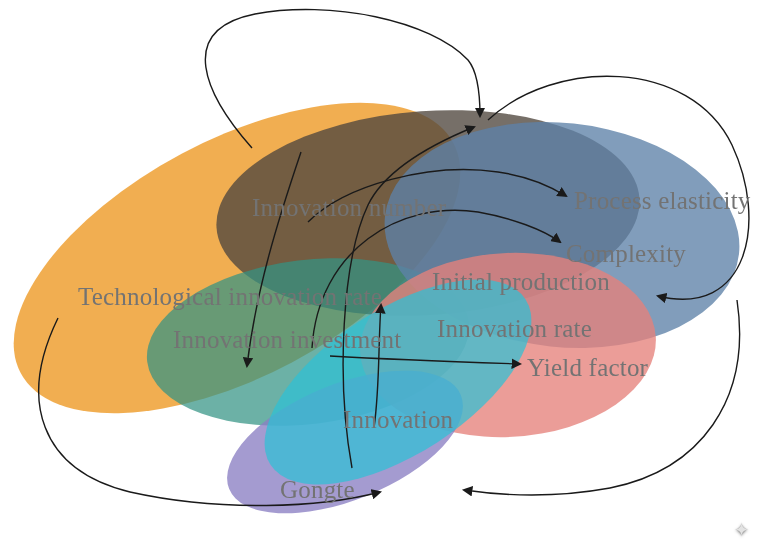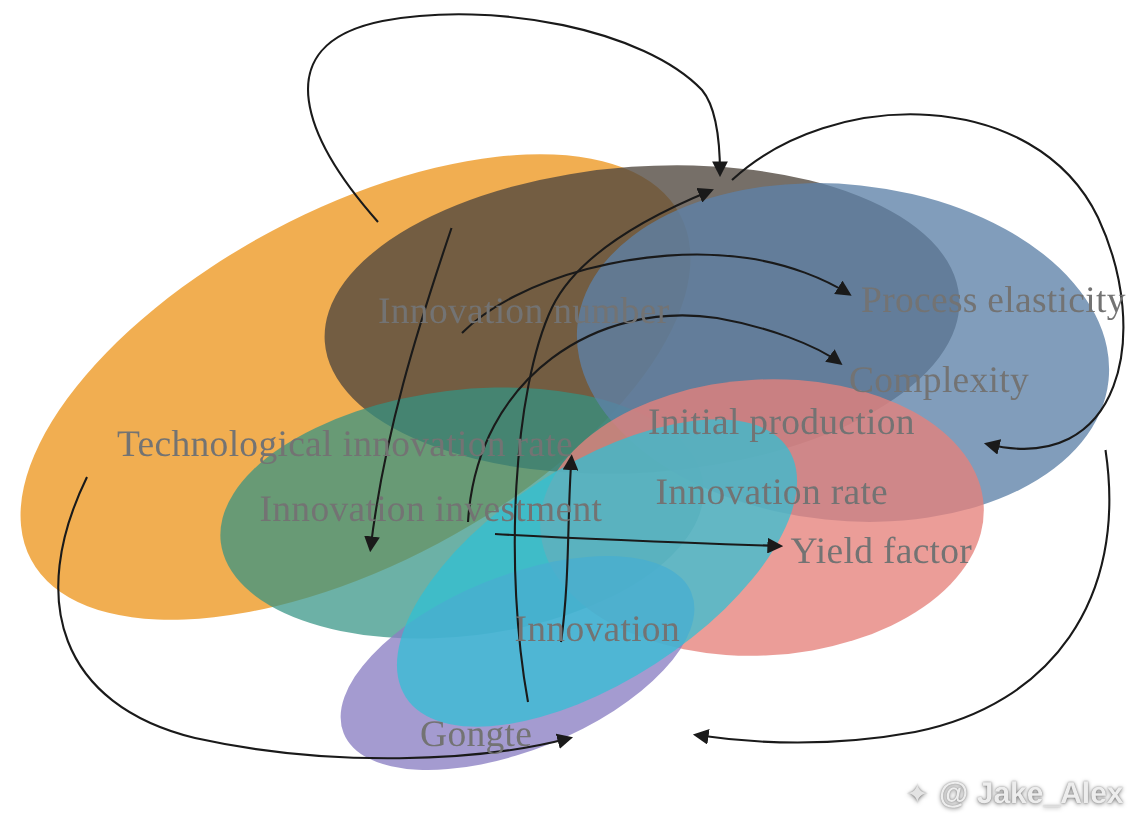--- a/index.html
+++ b/index.html
@@ -105,16 +105,15 @@
   <div class="lbl lbl-innov-investment">Innovation investment</div>
 
   <div class="lbl lbl-yield-factor">Yield factor</div>
 
   <div class="lbl lbl-production">Innovation</div>
 
   <div class="lbl lbl-gongte">Gongte</div>
 
   <div class="watermark">
     <span class="wicon">✦</span>
-    <span>@ Jake_Alex</span>
   </div>
 
 </div>
 
 </body></html>

